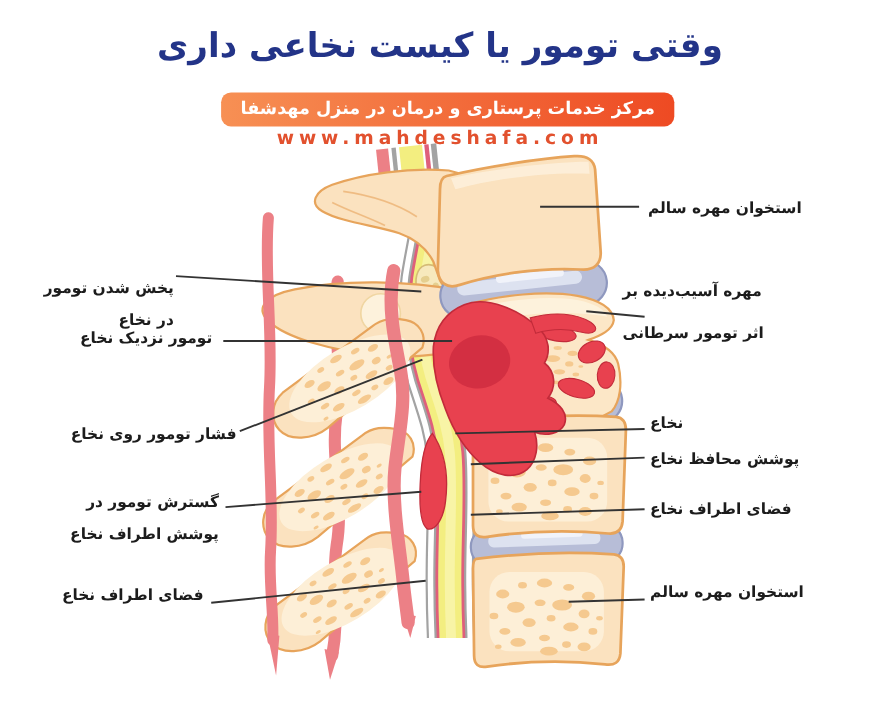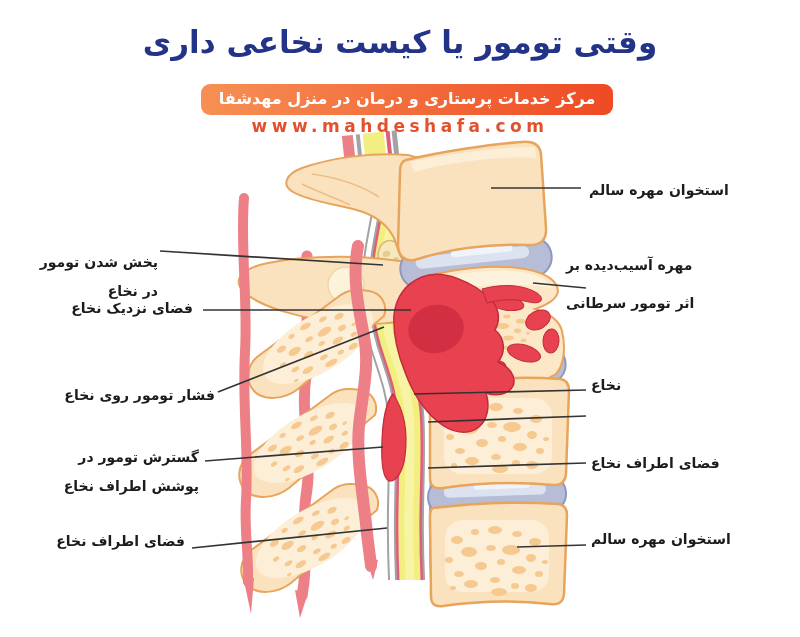--- a/index.html
+++ b/index.html
@@ -210,26 +210,27 @@
   </svg>
 
   <div class="hdr-title" dir="rtl">وقتی تومور یا کیست نخاعی داری</div>
   <div class="hdr-badge-wrap">
     <span class="hdr-badge">مرکز خدمات  پرستاری و درمان در منزل مهدشفا</span>
   </div>
   <div class="hdr-url">www.mahdeshafa.com</div>
 
   <div class="lbl left" style="right:642px;top:219px;margin-top:29px;">پخش شدن تومور
 در نخاع</div>
-  <div class="lbl left" style="right:607px;top:294px;">فضای نزدیک نخاع</div>
+  <div class="lbl left" style="right:607px;top:294px;">تومور نزدیک نخاع</div>
   <div class="lbl left" style="right:601px;top:443px;">گسترش تومور در
 پوشش اطراف نخاع</div>
   <div class="lbl left" style="right:585px;top:381px;">فشار تومور روی نخاع</div>
   <div class="lbl left" style="right:615px;top:527px;">فضای اطراف نخاع</div>
 
   <div class="lbl right" style="left:589px;top:176px;">استخوان مهره سالم</div>
   <div class="lbl right" style="left:566px;top:246px;line-height:38px;">مهره آسیب‌دیده بر
 اثر تومور سرطانی</div>
   <div class="lbl right" style="left:591px;top:371px;">نخاع</div>
+  <div class="lbl right" style="left:591px;top:404px;">پوشش محافظ نخاع</div>
   <div class="lbl right" style="left:591px;top:449px;">فضای اطراف نخاع</div>
   <div class="lbl right" style="left:591px;top:525px;">استخوان مهره سالم</div>
 
 </div>
 
 </body></html>

